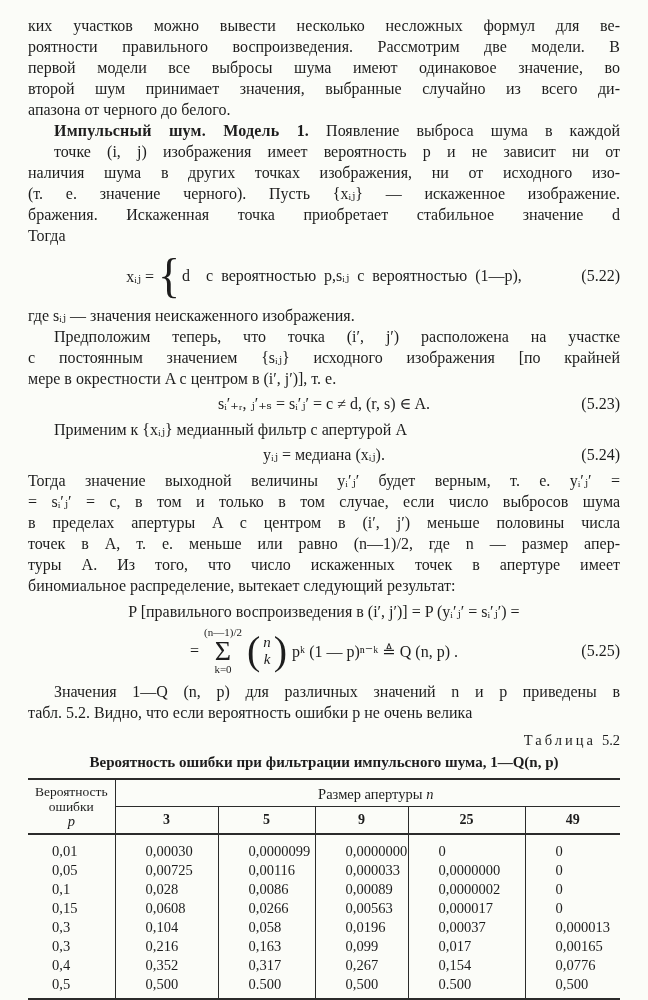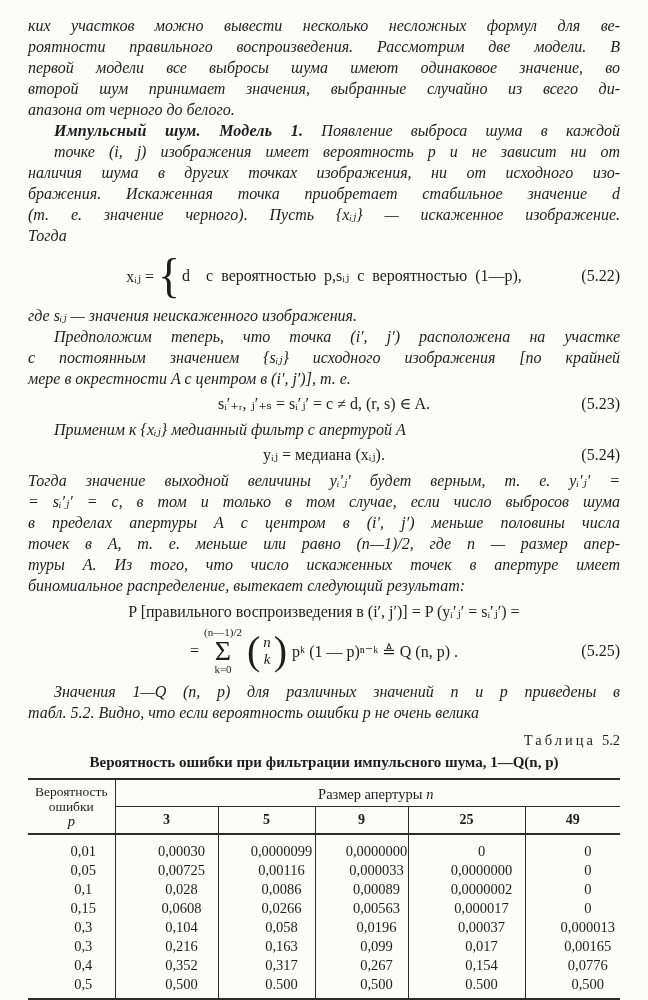--- a/index.html
+++ b/index.html
@@ -3,21 +3,21 @@
 <meta charset="utf-8">
 <style>
   html, body { margin:0; padding:0; }
   body {
     width:648px; height:1000px; overflow:hidden;
     background:#fbfcf8; color:#1d1d1d;
     font-family:"Liberation Serif", "DejaVu Serif", serif;
   }
   .page { position:relative; width:592px; padding:15px 28px 0 28px; }
 
-  .para { font-size:16px; line-height:21px;font-style:italic; }
+  .para { font-size:16px; line-height:21px; }
   .para .line { text-align:justify; text-align-last:justify; }
   .para .line:last-child { text-align:justify; text-align-last:left; }
   .para.indent .line:first-child { text-indent:26px; }
   .jfull { text-align:justify; text-align-last:justify; text-indent:26px; font-size:16px; line-height:21px; }
   .jfull b { letter-spacing:0.2px; }
 
   .eq { position:relative; text-align:center; font-size:16px; }
   .eqnum { position:absolute; right:0; top:50%; transform:translateY(-50%); font-size:16px; }
   .eq-single { margin:4px 0; line-height:22px; }
   .eq-cases { margin:5px 0 4px 0; }
@@ -42,21 +42,21 @@
   table { width:100%; border-collapse:collapse; font-size:14.5px;
           border-top:2px solid #2b2b2b; border-bottom:2px solid #2b2b2b; }
   th { font-weight:normal; }
   .col-p { border-right:1px solid #2b2b2b; border-bottom:2px solid #2b2b2b;
            font-size:13.5px; line-height:15px; text-align:center; vertical-align:middle; padding:4px 2px; }
   .col-p .var { font-style:italic; font-size:14.5px; }
   .group-h { border-bottom:1px solid #2b2b2b; text-align:center; padding:4px 0 2px 16px; font-size:14.5px; }
   .group-h .var { font-style:italic; }
   tr.subhead th { border-bottom:2px solid #2b2b2b; padding:3px 0 4px 0; font-weight:bold; font-size:14px; text-align:center; }
   tr.subhead th + th { border-left:1px solid #2b2b2b; }
-  tbody td { padding:1px 0 1px 30px; line-height:17px;text-align:center; }
+  tbody td { padding:1px 0 1px 30px; line-height:17px; }
   tbody td:first-child { padding-left:24px; }
   tbody td:not(:first-child) { border-left:1px solid #2b2b2b; }
   tbody tr:first-child td { padding-top:8px; }
   tbody tr:last-child td { padding-bottom:5px; }
 </style>
 </head>
 <body>
 
 <div class="page">
 
@@ -66,22 +66,22 @@
       <div class="line">первой модели все выбросы шума имеют одинаковое значение, во</div>
       <div class="line">второй шум принимает значения, выбранные случайно из всего ди-</div>
       <div class="line">апазона от черного до белого.</div>
     </div>
 
   <div class="para indent">
     <div class="jfull"><b>Импульсный шум. Модель 1.</b><span> Появление выброса шума в каждой</span></div>
     <div class="para">
         <div class="line">точке (i, j) изображения имеет вероятность p и не зависит ни от</div>
         <div class="line">наличия шума в других точках изображения, ни от исходного изо-</div>
+        <div class="line">(т. е. значение черного).  Пусть {xᵢⱼ} — искаженное  изображение.</div>
         <div class="line">бражения. Искаженная точка приобретает стабильное  значение d</div>
-        <div class="line">(т. е. значение черного).  Пусть {xᵢⱼ} — искаженное  изображение.</div>
         <div class="line">Тогда</div>
       </div>
   </div>
 
   <div class="eq eq-cases">
     <span class="inner">
       <span class="lhs">xᵢⱼ =</span>
       <span class="brace">{</span>
       <span class="cases">
         <span>d    с  вероятностью  p,</span>

